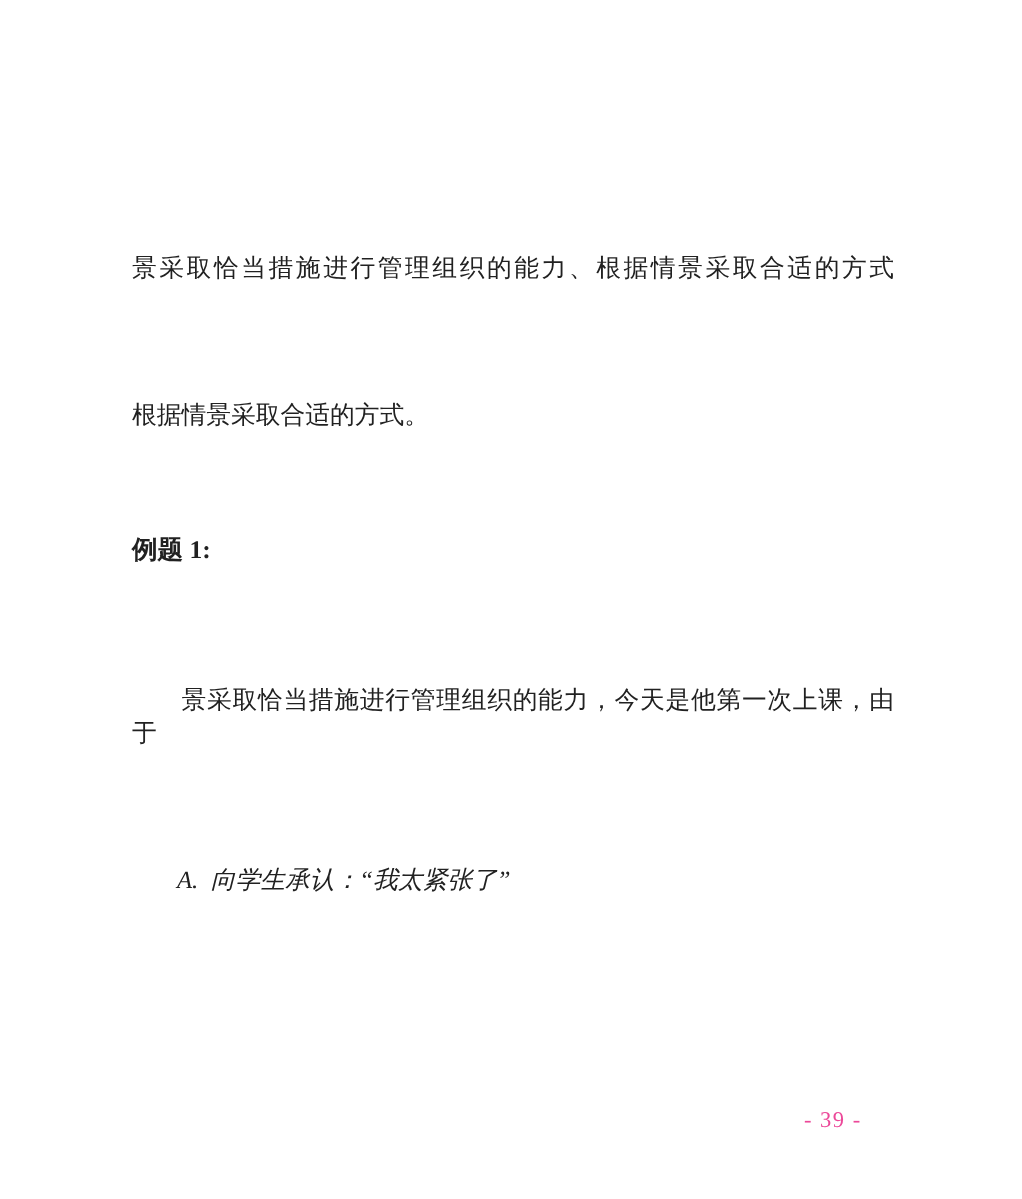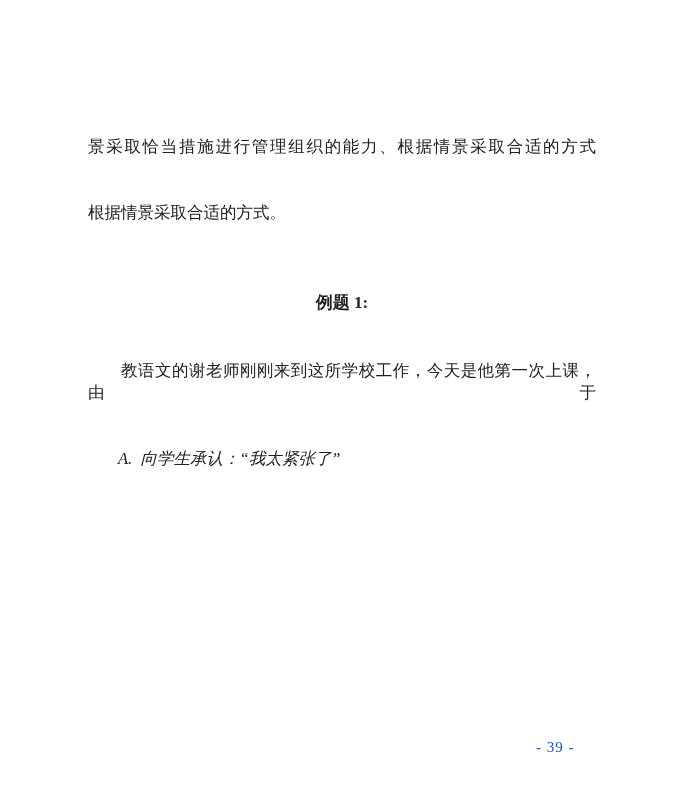--- a/index.html
+++ b/index.html
@@ -19,58 +19,58 @@
     position: absolute;
     left: 88px;
     top: 70px;
     width: 508px;
     font-size: 16.5px;
     line-height: 22px;
     white-space: pre-wrap;
   }
   .line {
     min-height: 22px;
+    margin-top: 32px;
   }
   
   .fill {
     text-align: justify;
     text-align-last: justify;
   }
   .indent {
     text-indent: 33px;
   }
   .opt {
     padding-left: 30px;
     font-style: italic;
   }
   .heading {
     font-weight: bold;
     font-size: 17px;
     margin: 2px 0;
-    text-align: center;
   }
   .footer-pagenum {
     position: absolute;
     left: 536px;
     top: 739px;
     font-size: 15px;
     letter-spacing: 1px;
-    color: #1d4ed8;
+    color: #ec4899;
   }
 </style>
 </head>
 <body>
 
 <div class="doc">
 
   <div class="line fill">景采取恰当措施进行管理组织的能力、根据情景采取合适的方式</div>
   <div class="line">根据情景采取合适的方式。</div>
 
   <div class="line heading">例题 1:</div>
-  <div class="line indent fill">教语文的谢老师刚刚来到这所学校工作，今天是他第一次上课，由于</div>
+  <div class="line indent fill">景采取恰当措施进行管理组织的能力，今天是他第一次上课，由于</div>
   <div class="line opt">A.  向学生承认：“我太紧张了”</div>
   
   
 
   
   
   
   
   
   

